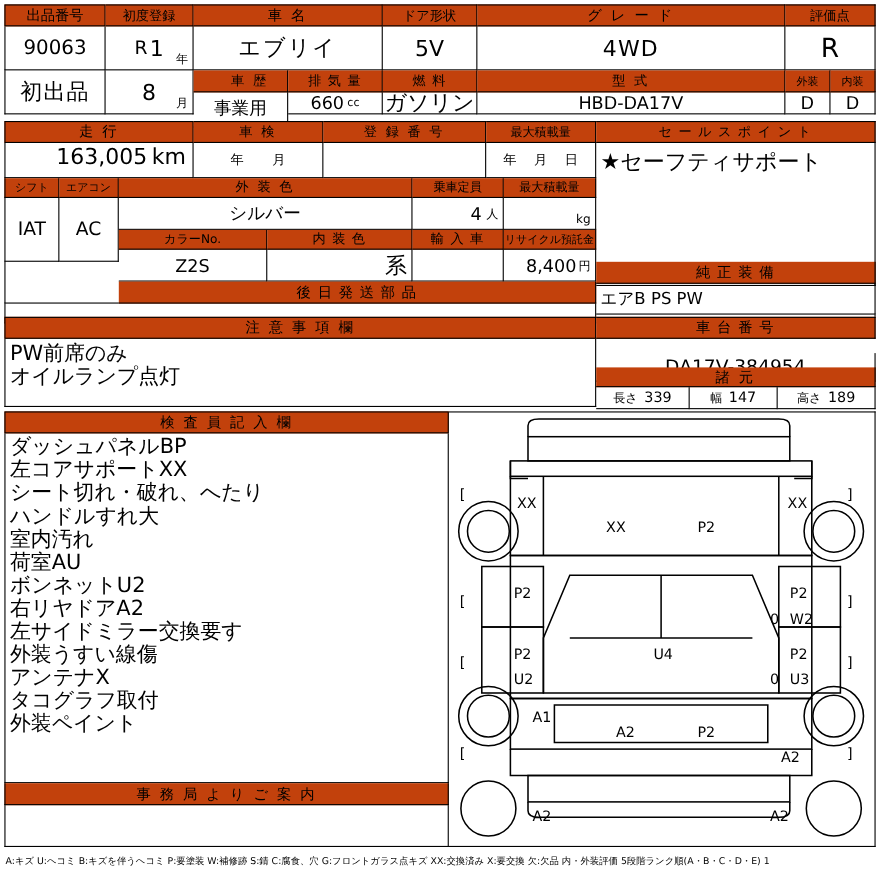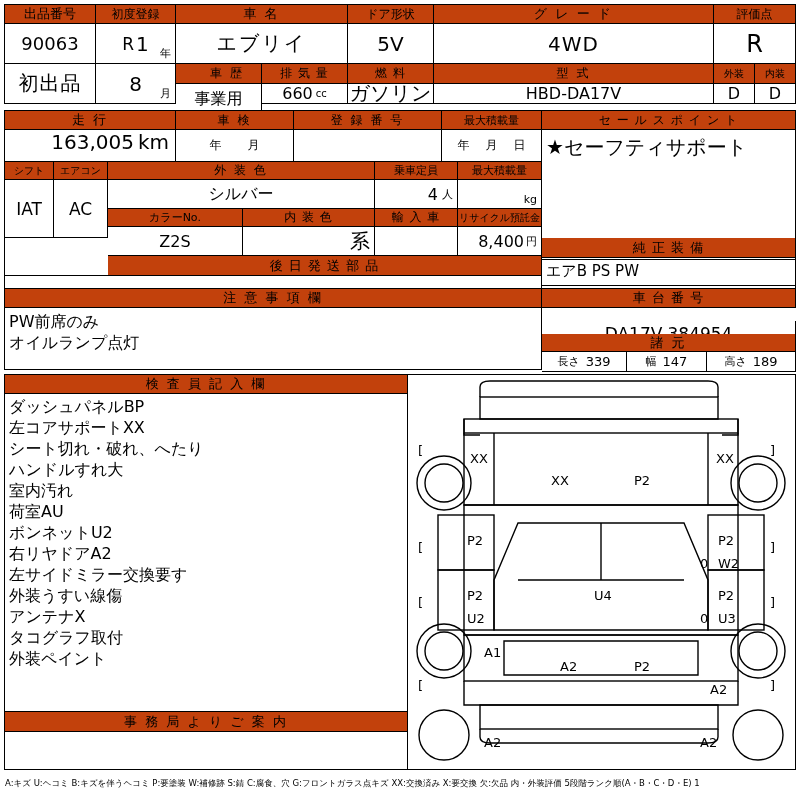--- a/index.html
+++ b/index.html
@@ -16,21 +16,21 @@
   .t13{font-size:13px;}
   .t14{font-size:20px;}
   .t15{font-size:15px;}
   .t16{font-size:16px;}
   .t17{font-size:17px;}
   .t20{font-size:20px;}
   .t24{font-size:24px;}
   .t26{font-size:18px;}
   .sp1{letter-spacing:1px;}
   .sp2{letter-spacing:2px;}
-  .insp-line{line-height:21px;font-size:16px;padding-left:4px;}
+  .insp-line{line-height:21px;font-size:19px;padding-left:4px;}
   .foot{font-size:8.5px;line-height:11px;letter-spacing:0px;}
   svg{display:block;}
   .dlabel{position:absolute;font-size:13px;font-family:"DejaVu Sans","Liberation Sans",sans-serif;}
   .bracket{position:absolute;font-size:13px;}
 </style>
 </head>
 <body>
 
 <div class="sheet">
 

